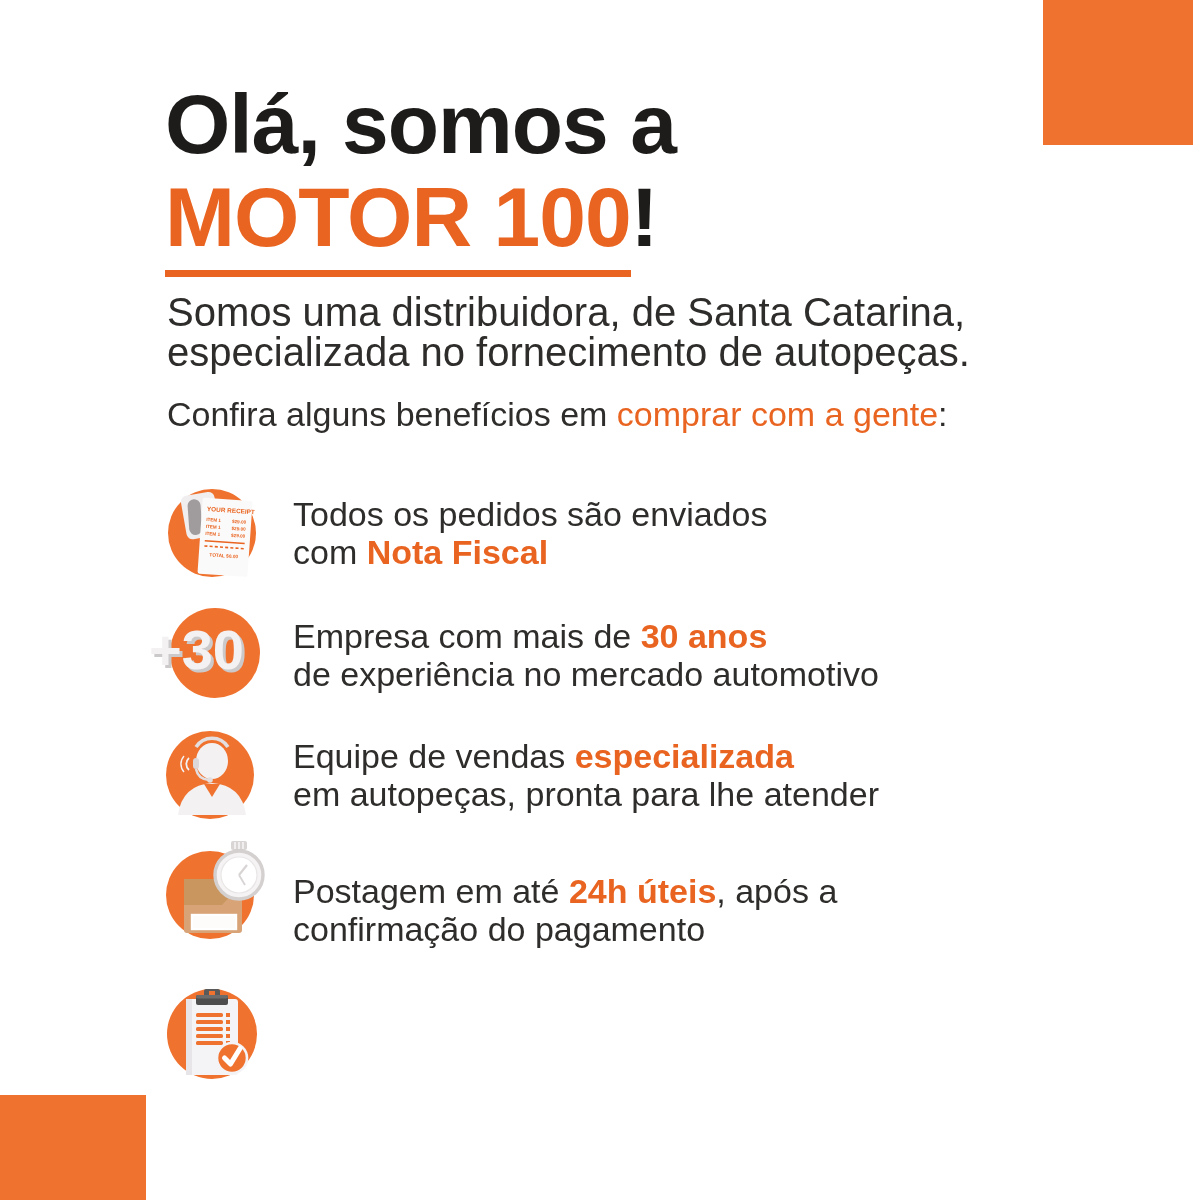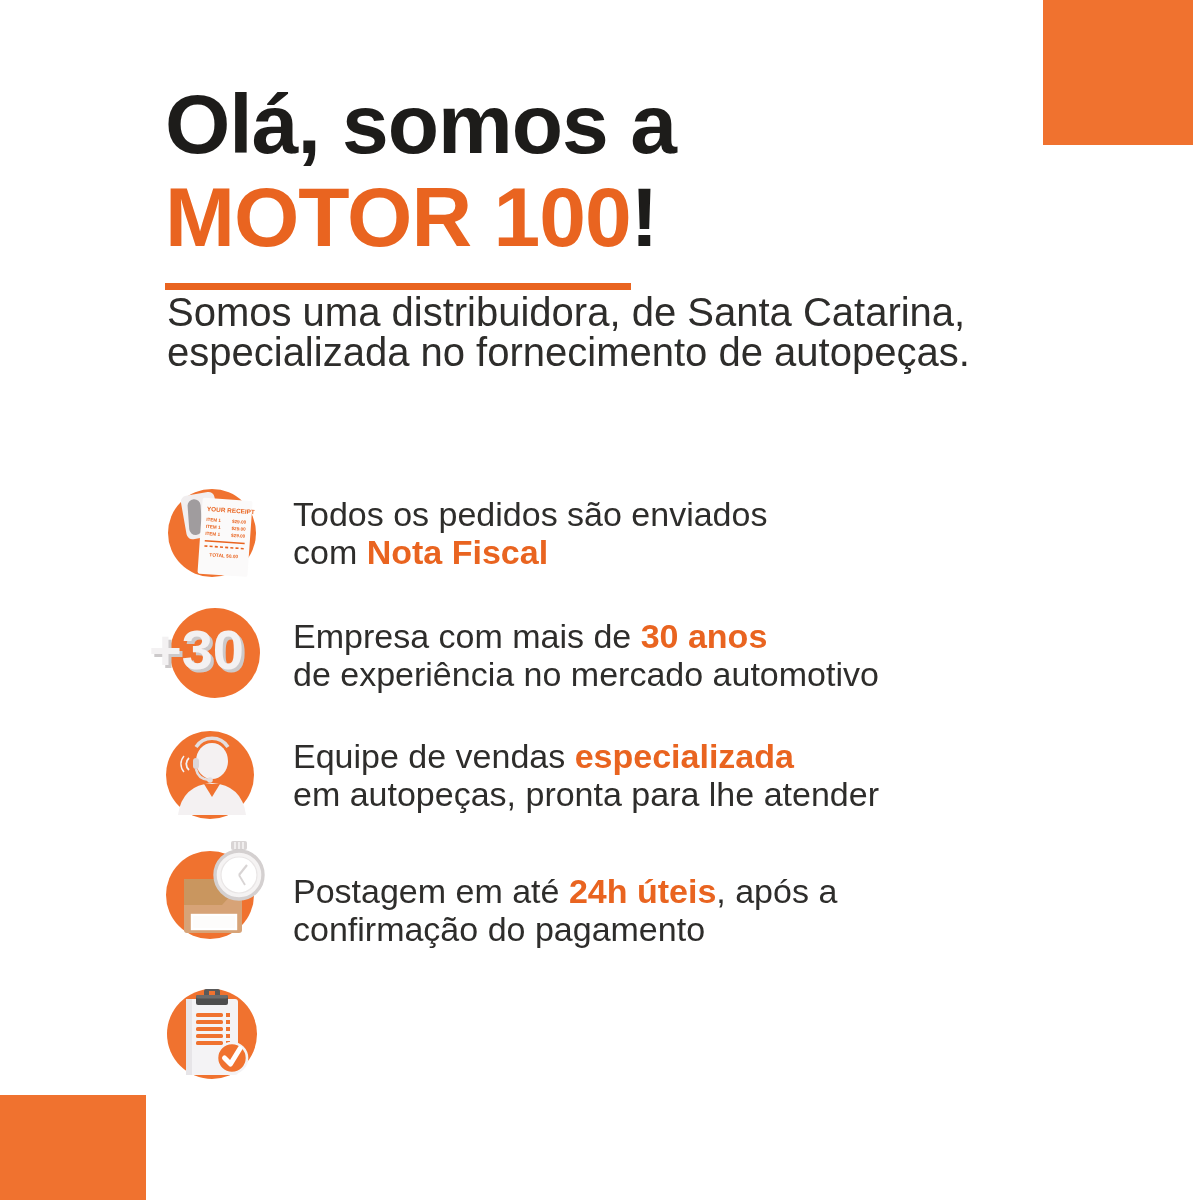--- a/index.html
+++ b/index.html
@@ -11,21 +11,21 @@
   html,body{margin:0;padding:0;}
   body{width:1200px;height:1200px;background:#fff;font-family:"Liberation Sans",sans-serif;}
   .page{position:relative;width:1193px;height:1200px;background:#fff;overflow:hidden;}
   .sq{position:absolute;background:var(--orange-fill);}
   .sq-tr{top:0;right:0;width:150px;height:145px;}
   .sq-bl{left:0;top:1095px;width:146px;height:105px;}
 
   .title{position:absolute;left:165px;top:78px;margin:0;color:var(--ink);
          font-size:84px;font-weight:700;line-height:93px;letter-spacing:-1px;}
   .brand{color:var(--orange-text);display:inline-block;border-bottom:7px solid var(--orange-text);
-         padding-bottom:19px;margin-bottom:-16px;}
+         padding-bottom:6px;margin-bottom:-16px;}
   .exc{color:var(--ink);}
 
   .intro{position:absolute;left:167px;top:292px;margin:0;color:var(--body);
          font-size:40px;line-height:40px;font-weight:400;}
   .benefits-intro{position:absolute;left:167px;top:394px;margin:0;color:var(--body);
          font-size:34px;line-height:40px;}
   .accent{color:var(--orange-text);}
   .accent-bold{color:var(--orange-text);font-weight:700;}
 
   .benefits{position:absolute;left:160px;top:483px;width:950px;}
@@ -55,20 +55,23 @@
   <h1 class="title">
     <span>Olá, somos a</span><br>
     <span class="brand">MOTOR 100</span><span class="exc">!</span>
   </h1>
 
   <p class="intro">
     <span>Somos uma distribuidora, de Santa Catarina,</span><br>
     <span>especializada no fornecimento de autopeças.</span>
   </p>
 
+  <p class="benefits-intro">
+    <span>Confira alguns benefícios em </span><span class="accent">comprar com a gente</span><span>:</span>
+  </p>
 
   <div class="benefits">
 
     <div class="benefit">
       <svg class="benefit-icon" viewBox="0 0 100 100">
         <circle class="fill-orange" cx="52" cy="50" r="44"></circle>
         <g transform="rotate(4 60 55)">
           <rect x="22" y="12" width="34" height="44" rx="6" fill="#f1eeef" transform="rotate(-14 39 34)"></rect>
           <rect x="27" y="18" width="13" height="36" rx="6.5" fill="#a09c9e" transform="rotate(-8 33 36)"></rect>
           <rect x="40" y="16" width="50" height="76" rx="2" fill="#fbfafa"></rect>

